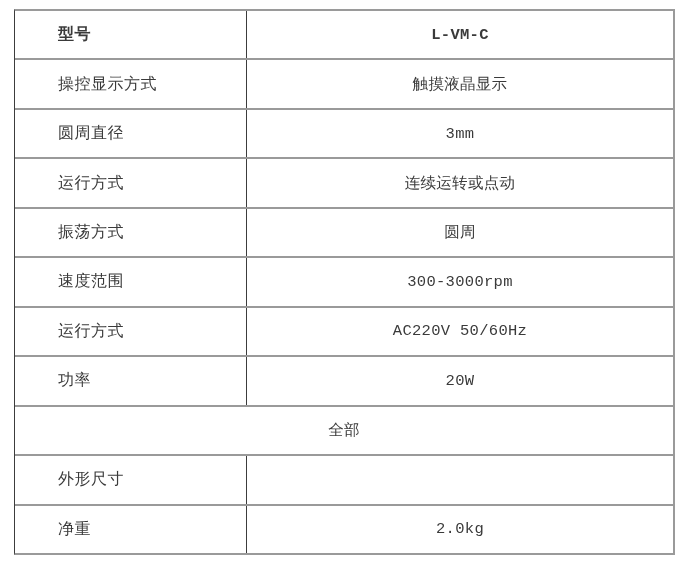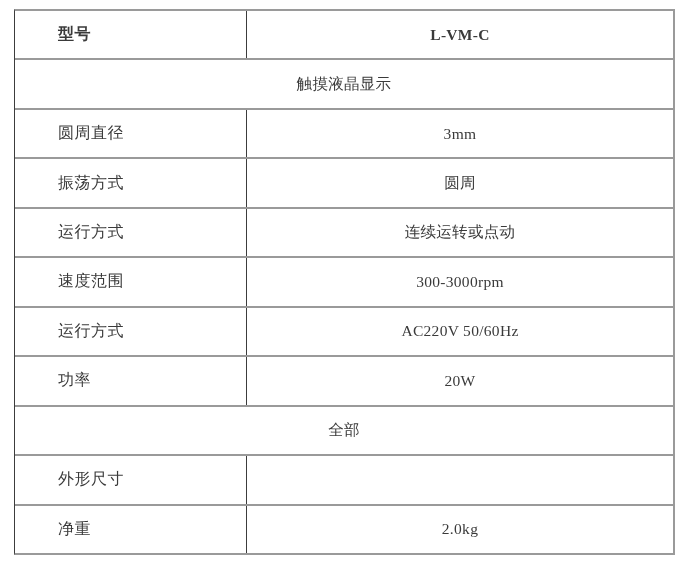--- a/index.html
+++ b/index.html
@@ -11,21 +11,21 @@
   html, body {
     margin: 0;
     padding: 0;
     background: var(--bg);
   }
   .canvas {
     position: relative;
     width: 684px;
     height: 570px;
     background: var(--bg);
-    font-family: Liberation Serif, serif;
+    font-family: Liberation Mono, monospace;
     color: var(--text-color);
     overflow: hidden;
   }
   .spec-table {
     position: absolute;
     left: 14px;
     top: 9px;
     width: 661px;
     height: 546px;
     box-sizing: border-box;
@@ -73,33 +73,34 @@
 </head>
 <body>
 
 <div class="canvas">
   <div class="spec-table">
       <div class="spec-row header">
         <div class="cell-label">型号</div>
         <div class="cell-value">L-VM-C</div>
       </div>
       <div class="spec-row">
+        <div class="cell-label">操控显示方式</div>
         <div class="cell-value">触摸液晶显示</div>
       </div>
       <div class="spec-row">
         <div class="cell-label">圆周直径</div>
         <div class="cell-value">3mm</div>
       </div>
       <div class="spec-row">
+        <div class="cell-label">运行方式</div>
+        <div class="cell-value">连续运转或点动</div>
+      </div>
+      <div class="spec-row">
         <div class="cell-label">振荡方式</div>
         <div class="cell-value">圆周</div>
-      </div>
-      <div class="spec-row">
-        <div class="cell-label">运行方式</div>
-        <div class="cell-value">连续运转或点动</div>
       </div>
       <div class="spec-row">
         <div class="cell-label">速度范围</div>
         <div class="cell-value">300-3000rpm</div>
       </div>
       <div class="spec-row">
         <div class="cell-label">运行方式</div>
         <div class="cell-value">AC220V 50/60Hz</div>
       </div>
       <div class="spec-row">

